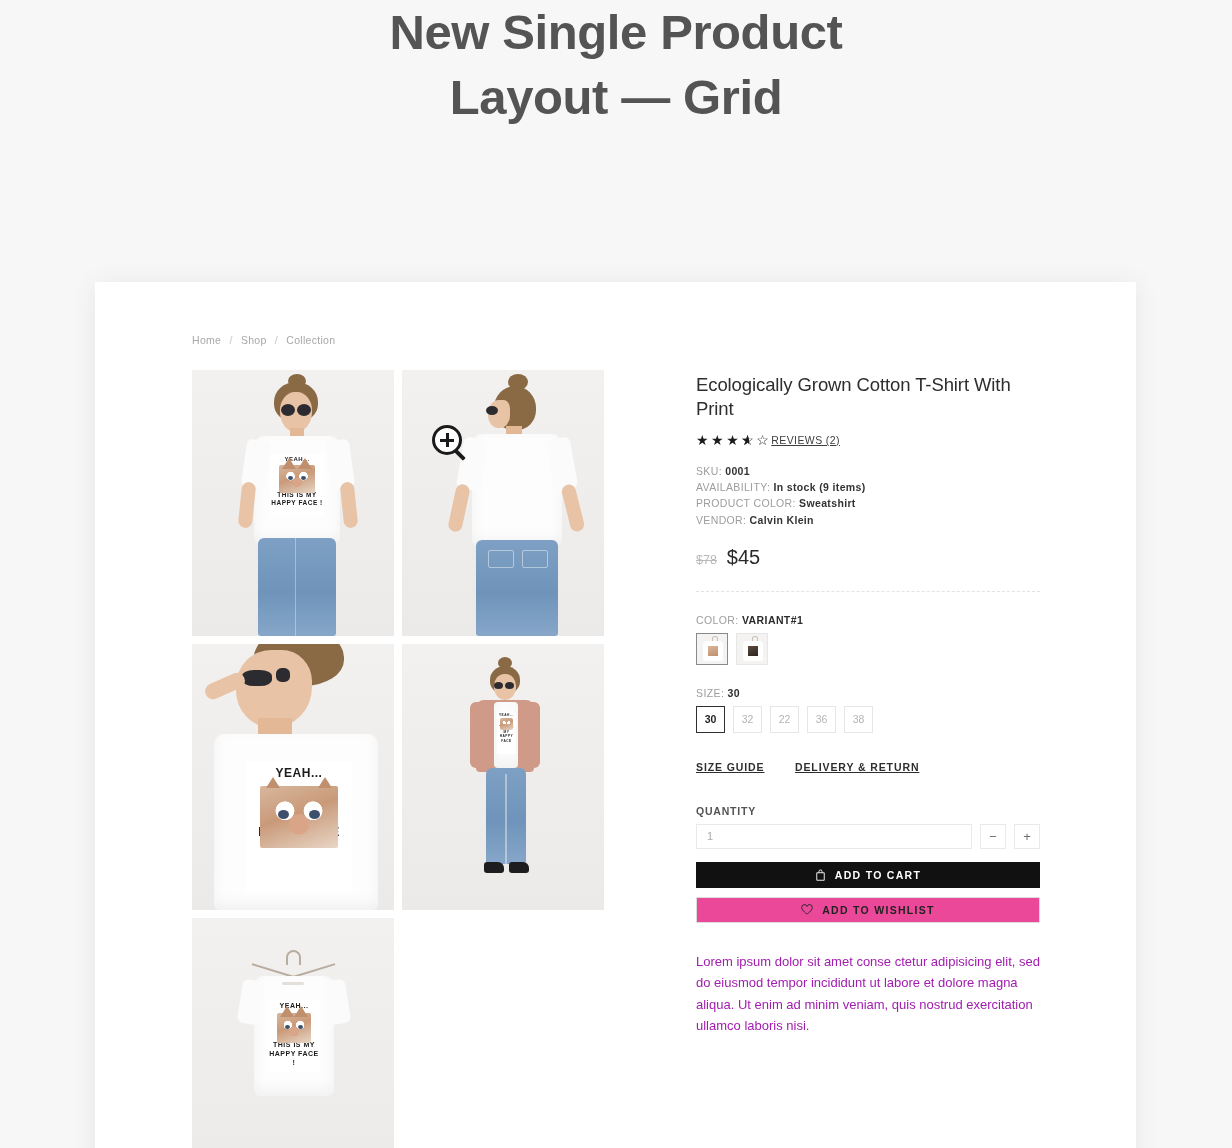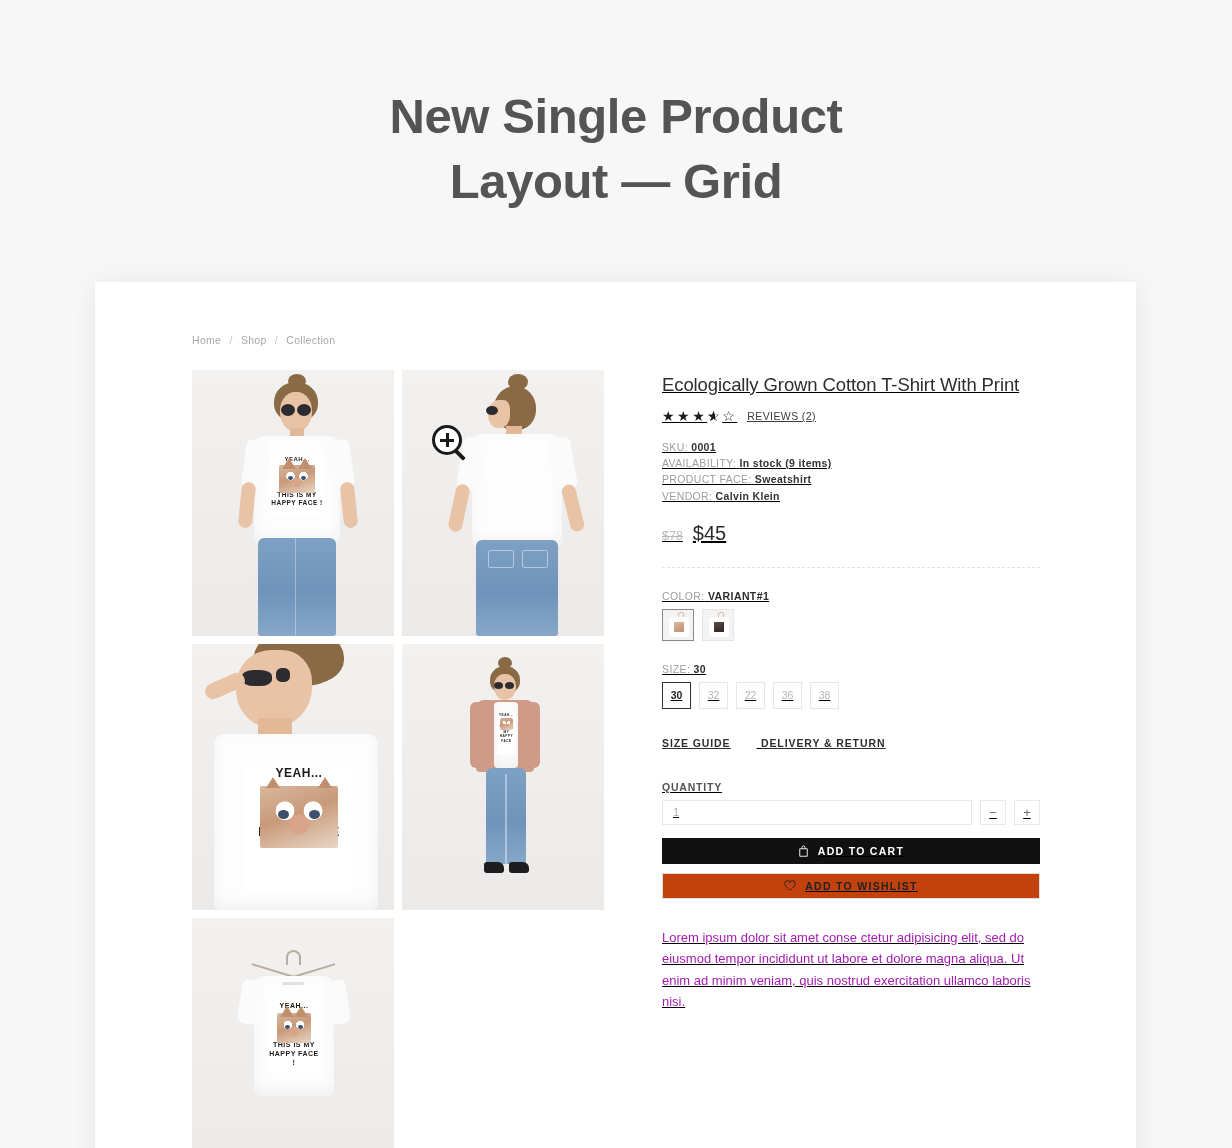--- a/index.html
+++ b/index.html
@@ -10,21 +10,20 @@
     height: 1148px;
     background: #f7f7f7;
     font-family: "Liberation Sans", sans-serif;
     -webkit-font-smoothing: antialiased;
     overflow: hidden;
   }
 
   
   .page-heading {
     text-align: center;
-    padding-top: 84px;
     font-size: 49px;
     line-height: 65px;
     font-weight: bold;
     color: #545454;
     letter-spacing: -0.4px;
   }
   .page-heading .line { display: block; }
 
   
   .product-card {
@@ -58,23 +57,22 @@
   .product-body {
     display: flex;
     align-items: flex-start;
   }
   .gallery-col {
     width: 412px;
     flex: 0 0 412px;
   }
   .info-col {
     flex: 1 1 auto;
-    padding-left: 58px;
+    padding-left: 92px;
     padding-top: 3px;
-    text-decoration: underline;
   }
 
   
   .gallery-grid {
     display: grid;
     grid-template-columns: 202px 202px;
     gap: 8px 8px;
   }
   .thumb {
     position: relative;
@@ -176,21 +174,20 @@
     position: relative;
     display: inline-block;
   }
   .stars .empty { color: #1c1c1c; }
   .half-wrap { position: relative; display: inline-block; }
   .half-wrap .half-full {
     position: absolute; left: 0; top: 0; width: 50%;
     overflow: hidden; color: #1c1c1c;
   }
   .reviews-link {
-    margin-left: 10px;
     font-size: 10.5px;
     color: #3d3d3d;
     text-decoration: underline;
     letter-spacing: 0.4px;
     cursor: pointer;
   }
   .meta-list { margin: 0 0 18px 0; }
   .meta-row {
     font-size: 10.5px;
     line-height: 16.2px;
@@ -318,21 +315,21 @@
     display: flex; align-items: center; justify-content: center;
     gap: 9px;
     cursor: pointer;
     margin-bottom: 9px;
     font-family: "Liberation Sans", sans-serif;
     font-weight: bold;
   }
   .btn-wish {
     width: 100%;
     height: 26px;
-    background: #c2410c;
+    background: #ec4899;
     color: #222222;
     border: 1px solid #dcdcdc;
     font-size: 10.5px;
     letter-spacing: 1.3px;
     display: flex; align-items: center; justify-content: center;
     gap: 9px;
     cursor: pointer;
     margin-bottom: 28px;
     font-family: "Liberation Sans", sans-serif;
     font-weight: bold;
@@ -515,21 +512,21 @@
         <div class="meta-list">
           <div class="meta-row">
             <span>SKU:</span>
             <span class="val">0001</span>
           </div>
           <div class="meta-row">
             <span>AVAILABILITY:</span>
             <span class="val">In stock (9 items)</span>
           </div>
           <div class="meta-row">
-            <span>PRODUCT FACE:</span>
+            <span>PRODUCT COLOR:</span>
             <span class="val">Sweatshirt</span>
           </div>
           <div class="meta-row">
             <span>VENDOR:</span>
             <span class="val">Calvin Klein</span>
           </div>
         </div>
 
         <div class="price-row">
           <span class="price-old">$78</span>

